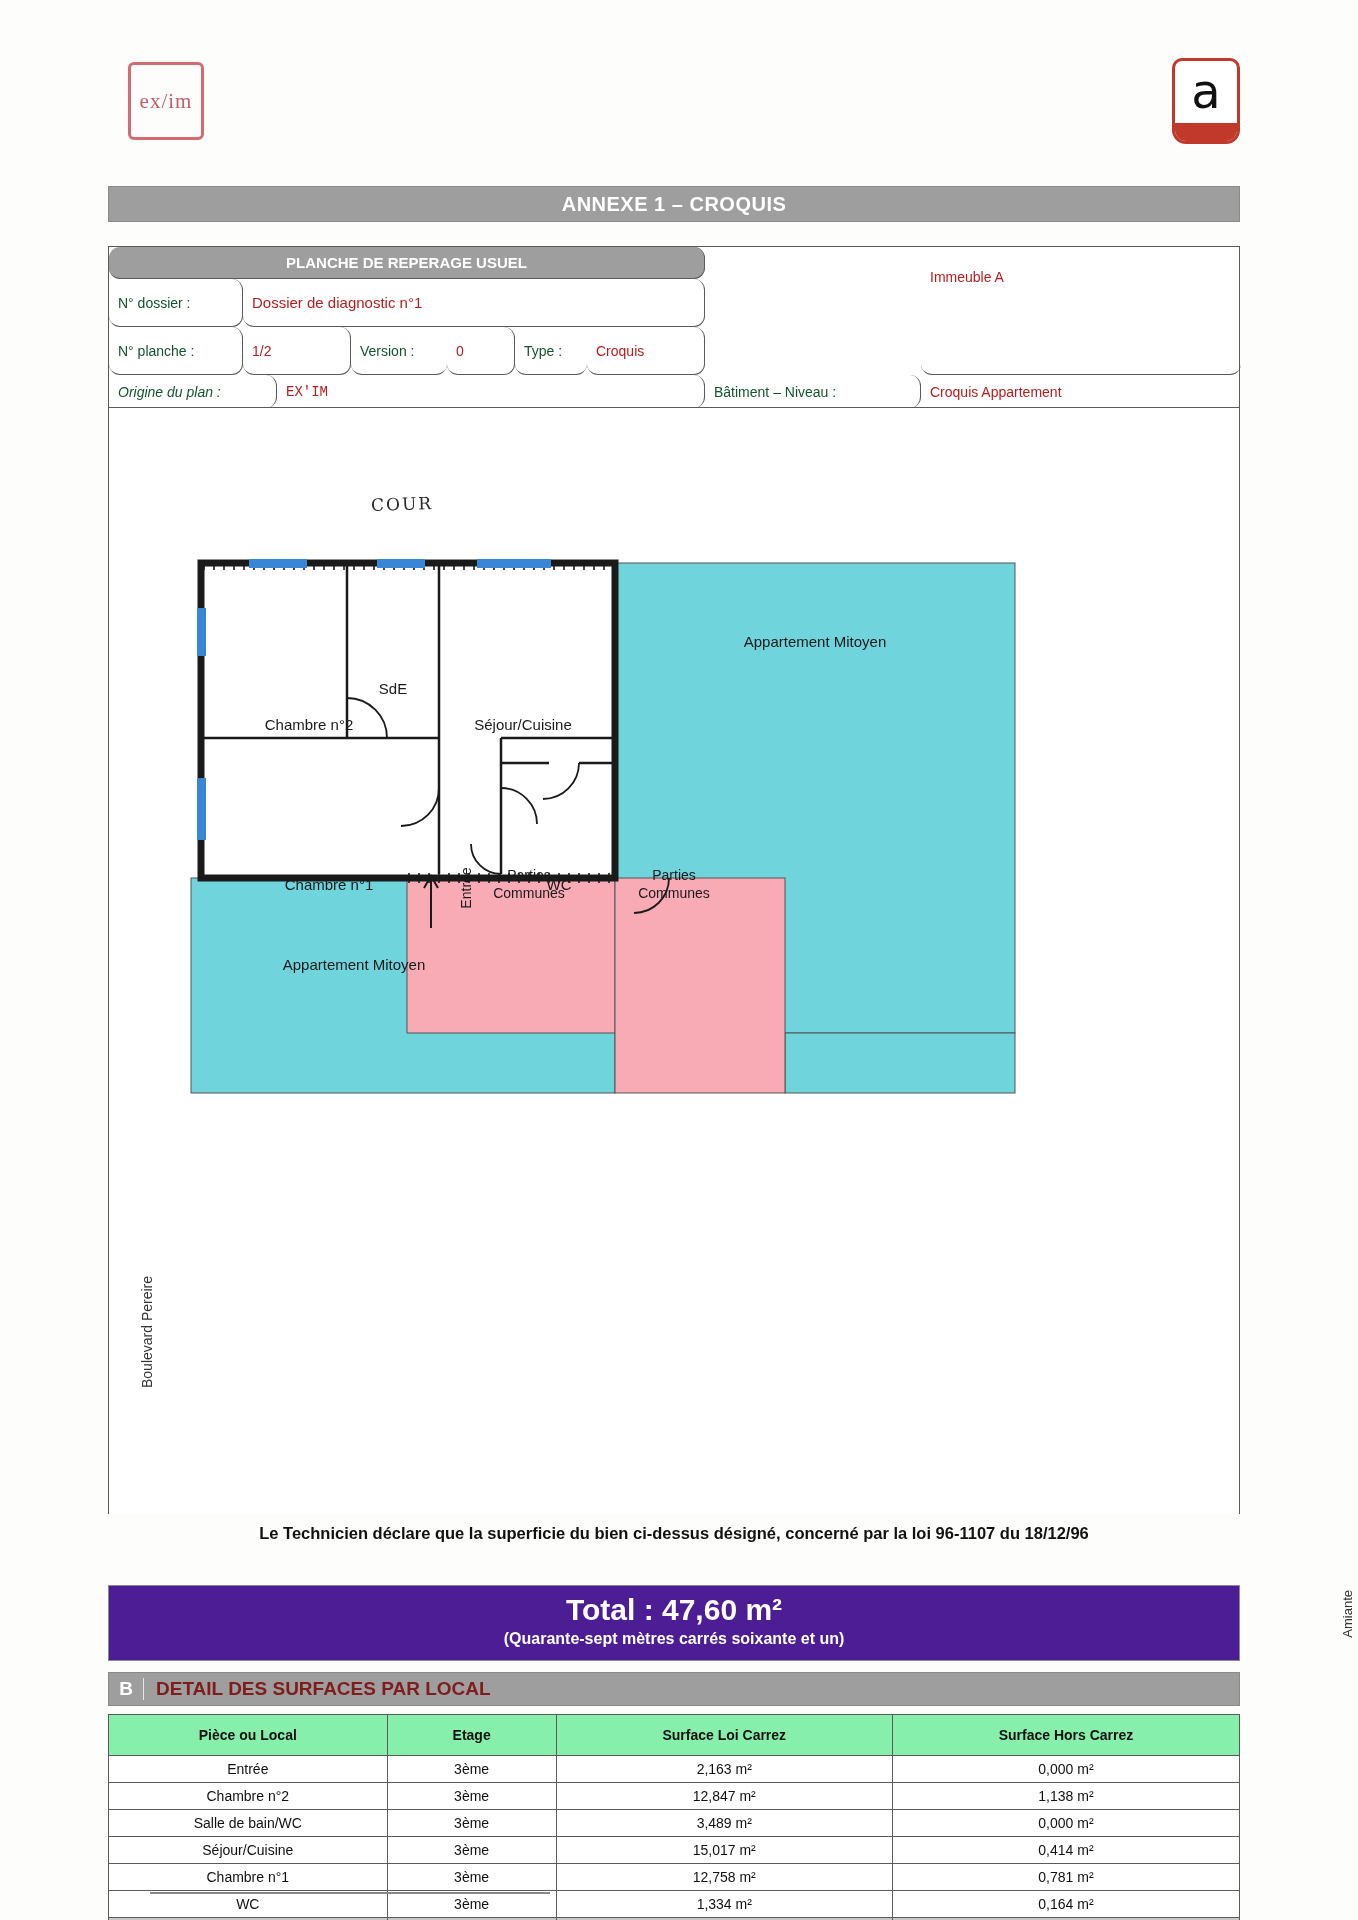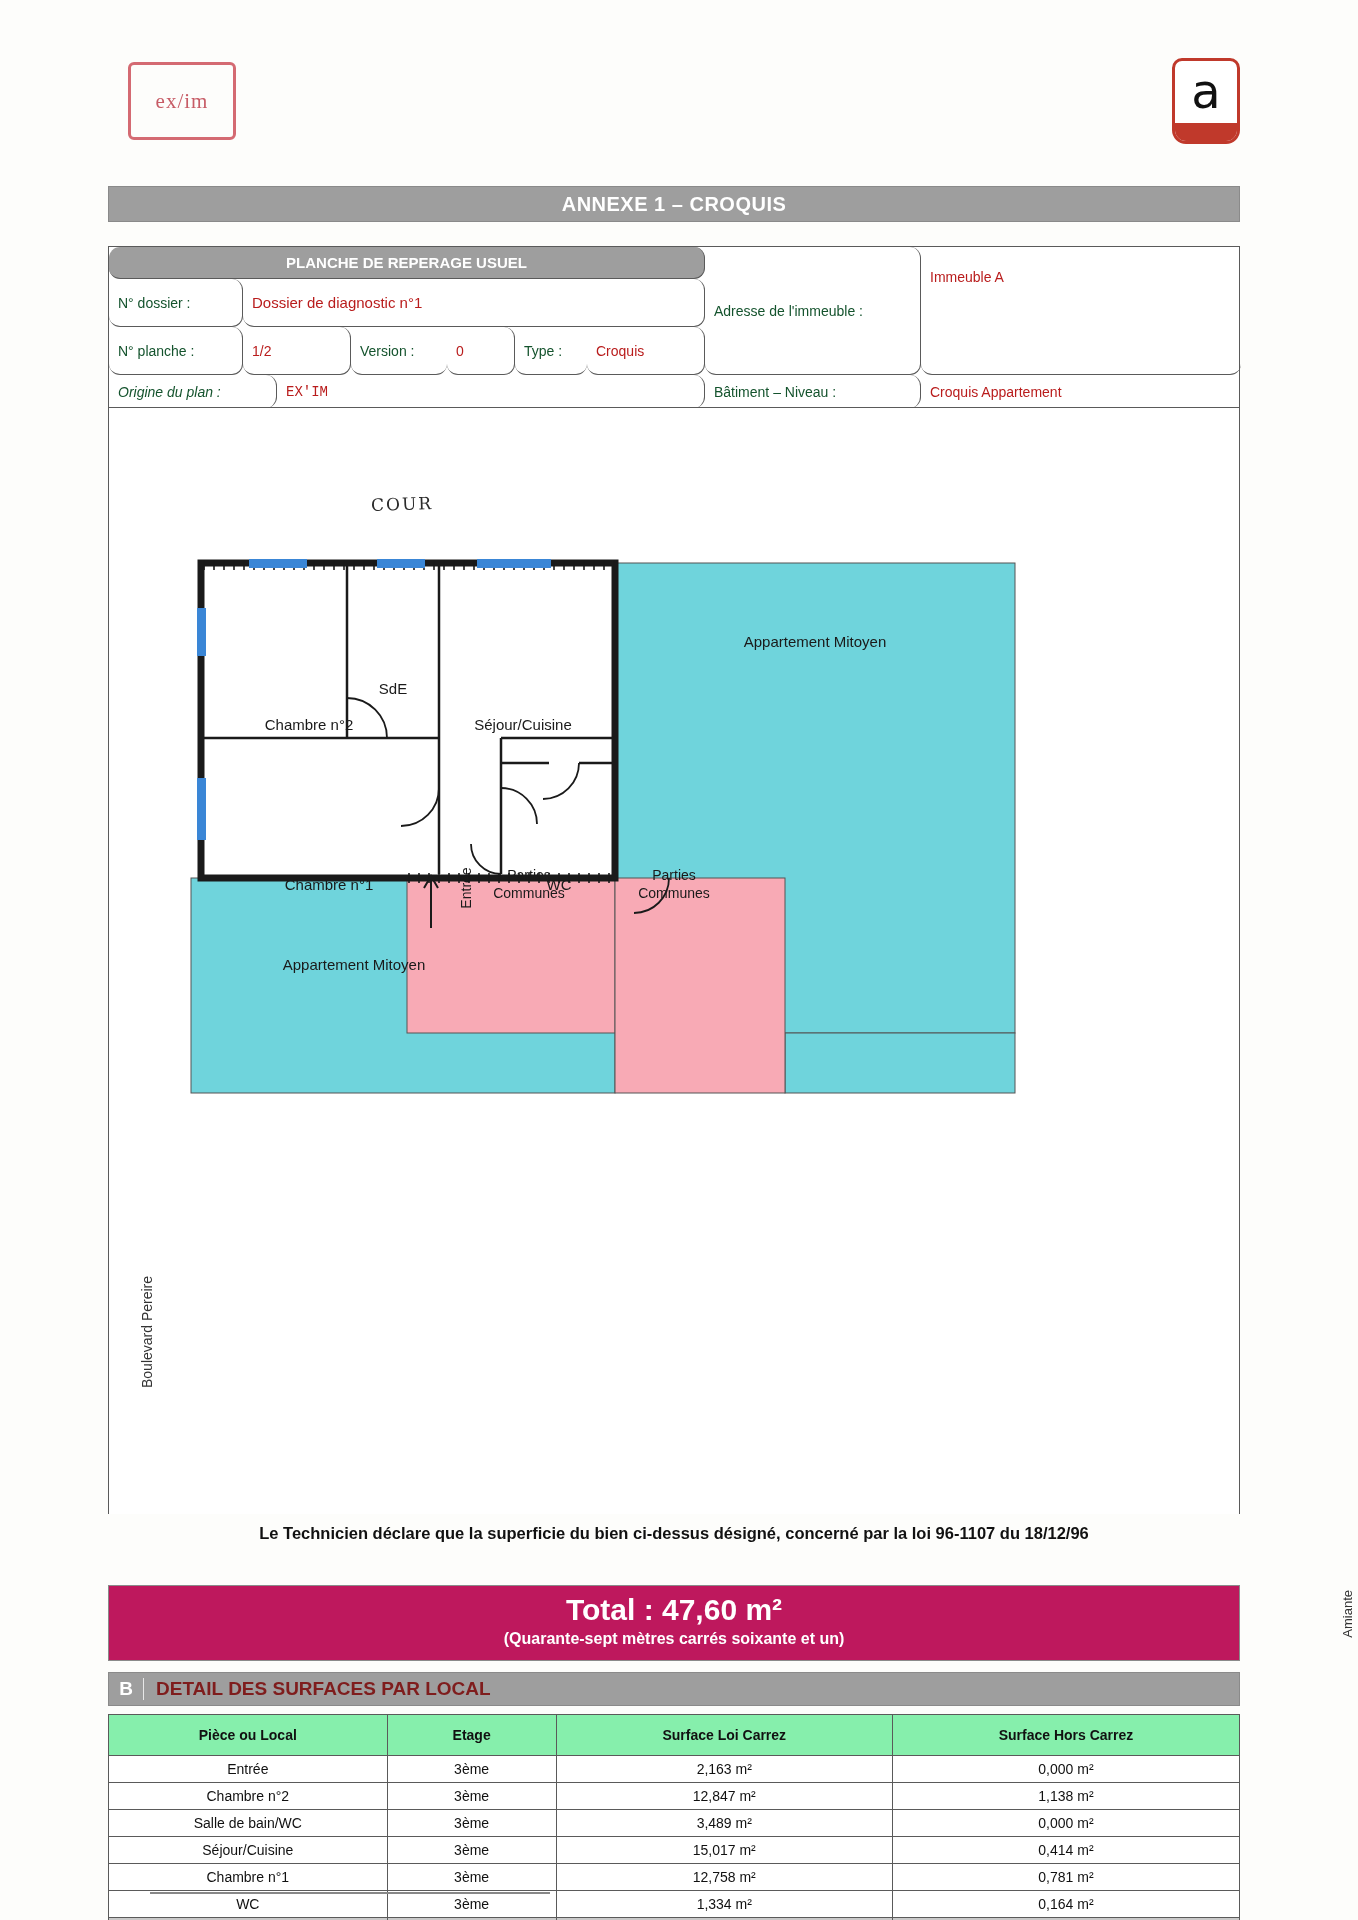--- a/index.html
+++ b/index.html
@@ -19,21 +19,21 @@
     position: absolute;
     inset: 0;
     background: #fdfdfb;
   }
 
   
   .logo-left {
     position: absolute;
     left: 128px;
     top: 62px;
-    width: 108px;
+    width: 76px;
     height: 78px;
     border: 3px solid #d46a72;
     border-radius: 6px;
     box-sizing: border-box;
     display: flex;
     align-items: center;
     justify-content: center;
   }
   .logo-left .txt {
     color: #c75c66;
@@ -169,21 +169,21 @@
     font-size: 16.5px;
     line-height: 23px;
     color: #111;
   }
   .total-band {
     position: absolute;
     left: 108px;
     top: 1585px;
     width: 1132px;
     height: 76px;
-    background: #be185d;
+    background: #4c1d95;
     border: 1px solid #8a8a8a;
     box-sizing: border-box;
     text-align: center;
     color: #fff;
   }
   .total-band .big {
     font-size: 30px;
     font-weight: bold;
     margin-top: 7px;
   }
@@ -303,21 +303,20 @@
     <div class="cell lbl bdr-b bdr-r" style="left:0;top:80px;width:134px;height:48px;">N° planche :</div>
     <div class="cell val bdr-b bdr-r" style="left:134px;top:80px;width:108px;height:48px;">1/2</div>
     <div class="cell lbl bdr-b" style="left:242px;top:80px;width:96px;height:48px;">Version :</div>
     <div class="cell val bdr-b bdr-r" style="left:338px;top:80px;width:68px;height:48px;">0</div>
     <div class="cell lbl bdr-b" style="left:406px;top:80px;width:72px;height:48px;">Type :</div>
     <div class="cell val bdr-b bdr-r" style="left:478px;top:80px;width:118px;height:48px;">Croquis</div>
 
     <div class="cell lbl bdr-r" style="left:0;top:128px;width:168px;height:33px;font-style:italic;">Origine du plan :</div>
     <div class="cell val bdr-r" style="left:168px;top:128px;width:428px;height:33px;font-family:Liberation Mono, monospace;">EX'IM</div>
 
-    <div class="cell lbl bdr-b bdr-r" style="left:596px;top:0;width:216px;height:128px;">Adresse de l'immeuble :</div>
     <div class="cell val bdr-b" style="left:812px;top:0;width:320px;height:128px;align-items:flex-start;padding-top:22px;">Immeuble A</div>
 
     <div class="cell lbl bdr-r" style="left:596px;top:128px;width:216px;height:33px;">Bâtiment – Niveau :</div>
     <div class="cell val" style="left:812px;top:128px;width:320px;height:33px;">Croquis Appartement</div>
   </div>
 
   <div class="plan-box">
 
     <div class="vlabel" style="left:30px; top:980px;">Boulevard Pereire</div>
 

